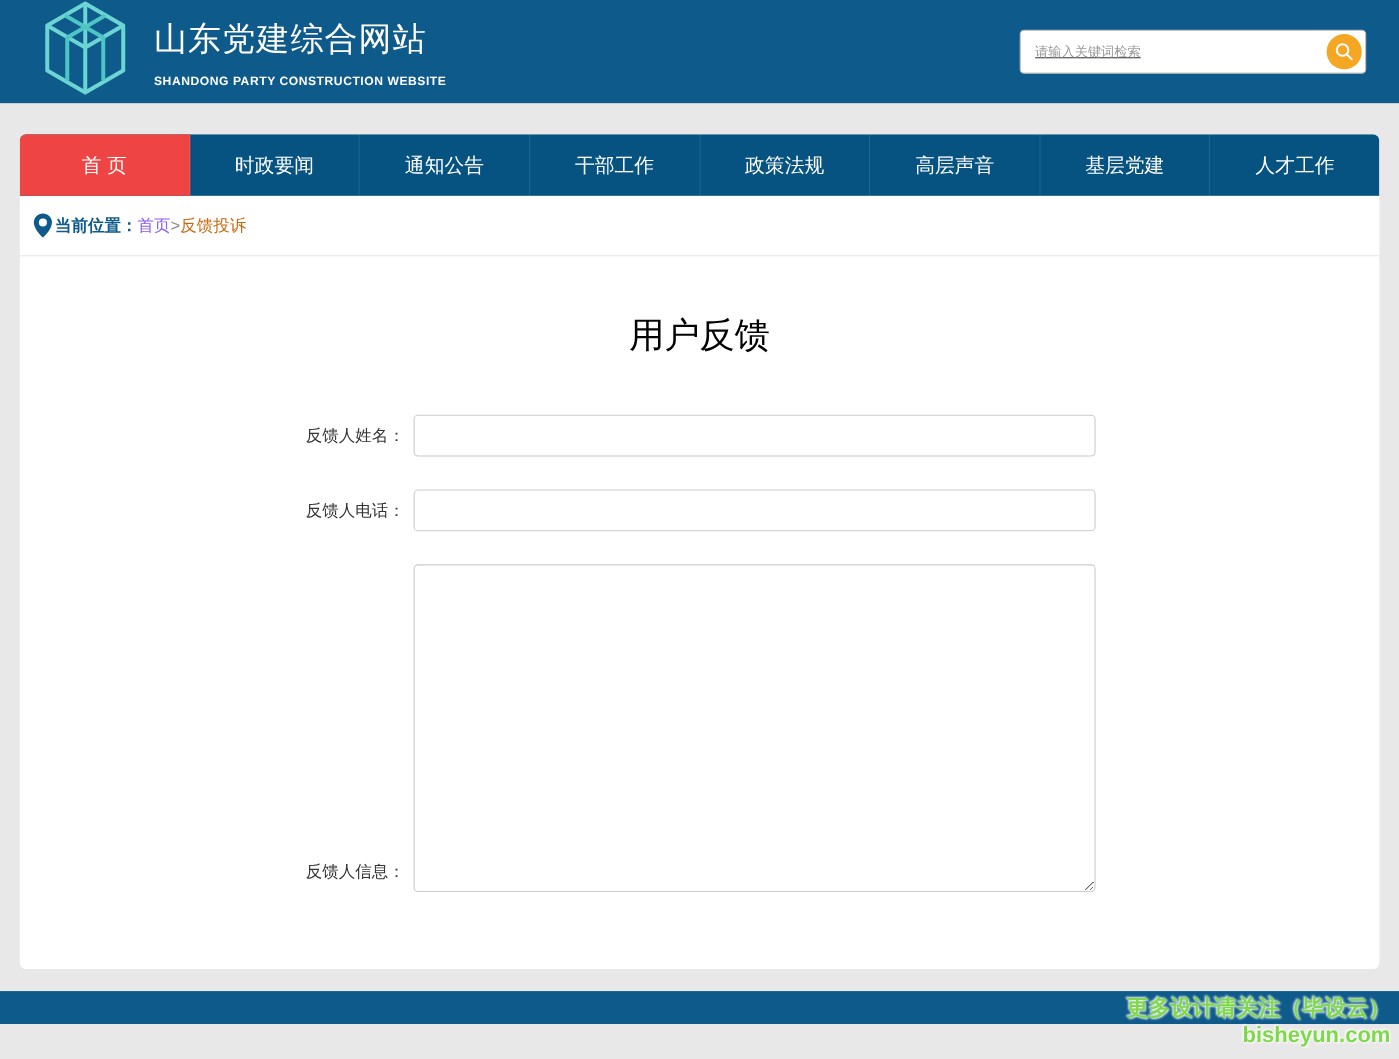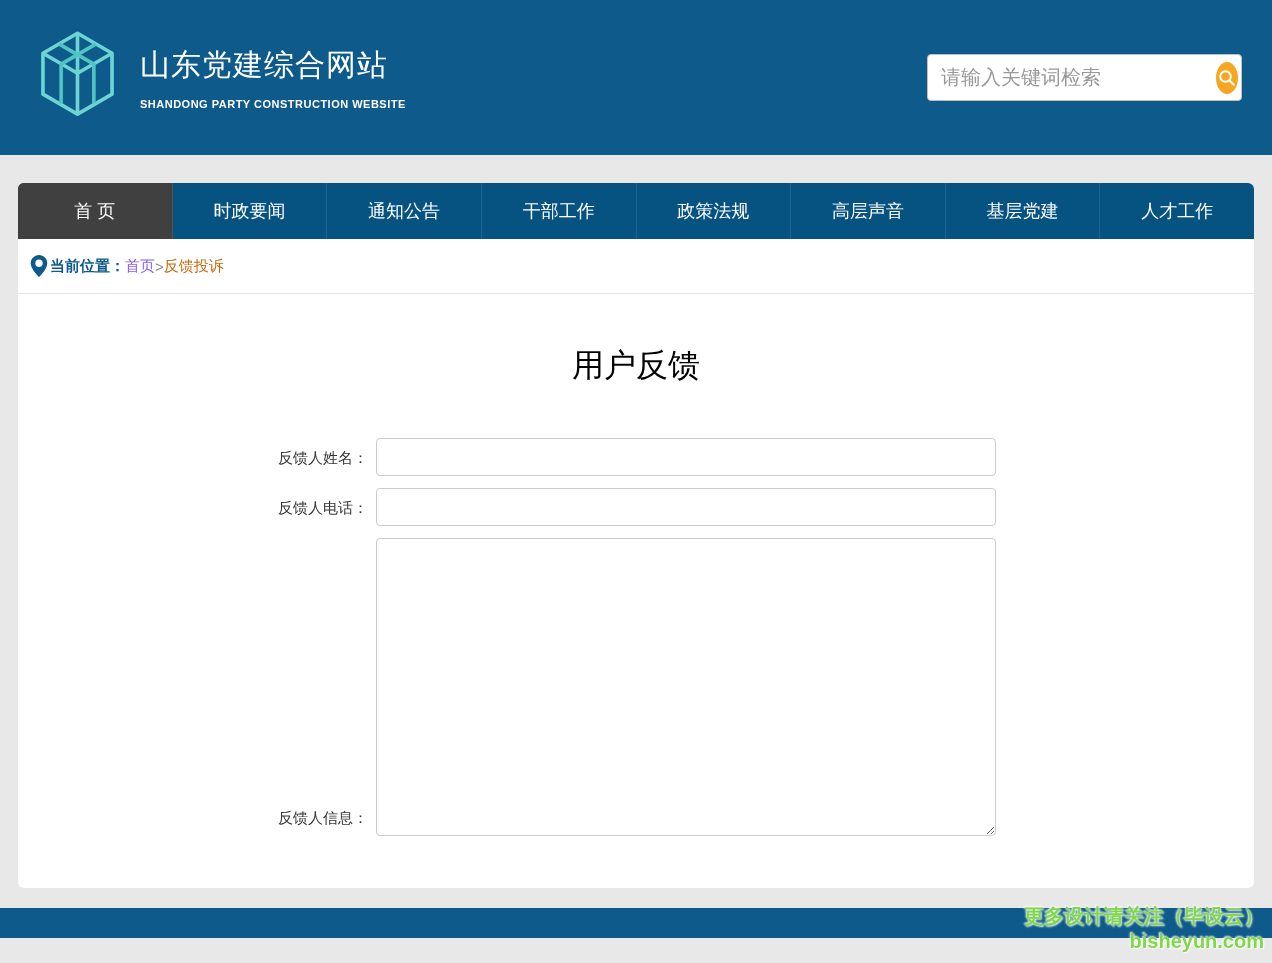--- a/index.html
+++ b/index.html
@@ -7,21 +7,21 @@
       font-family: "Microsoft YaHei", Arial, sans-serif;
       background: #e8e8e8;
       font-size: 14px;
     }
     .header {
       background: #0e5a8a;
       padding: 26px 30px;
       display: flex;
       justify-content: space-between;
       align-items: center;
-      height: 155px;
+      height: 94px;
     }
     .logo-area {
       display: flex;
       align-items: center;
       gap: 15px;
     }
     .logo-icon svg { width: 95px; height: 100px; }
     .logo-text { color: #fff; }
     .logo-text-main {
       font-size: 30px;
@@ -41,22 +41,23 @@
       border-radius: 4px;
       padding: 3px;
       width: 315px;
       border: 1px solid #c0c0c0;
     }
     .search-input {
       flex: 1;
       border: none;
       outline: none;
       padding: 8px 10px;
-      font-size: 20px;
+      font-size: 12px;
       color: #404040;
+      text-decoration: underline;
     }
     .search-input::placeholder { color: #999; }
     .search-btn {
       width: 32px;
       height: 32px;
       background: #f5a623;
       border: none;
       border-radius: 50%;
       cursor: pointer;
       display: flex;
@@ -79,21 +80,21 @@
       flex: 1;
       color: #fff;
       text-align: center;
       line-height: 56px;
       font-size: 18px;
       font-weight: 500;
       cursor: pointer;
       border-right: 1px solid rgba(255,255,255,0.1);
     }
     .nav-item:last-child { border-right: none; }
-    .nav-item.active { background: #404040; }
+    .nav-item.active { background: #ef4444; }
     .breadcrumb {
       padding: 14px 10px;
       display: flex;
       align-items: center;
       gap: 0;
       font-size: 15px;
       border-bottom: 1px solid #e5e5e5;
     }
     .location-icon {
       display: inline-flex;
@@ -116,21 +117,21 @@
       font-size: 32px;
       font-weight: 400;
       margin-bottom: 50px;
     }
     .form {
       max-width: 720px;
       margin: 0 auto;
     }
     .form-row {
       display: flex;
-      margin-bottom: 12px;
+      margin-bottom: 30px;
       align-items: flex-end;
     }
     .form-label {
       width: 100px;
       text-align: right;
       padding-right: 8px;
       font-size: 15px;
       color: #333;
       line-height: 36px;
       align-self: flex-end;

